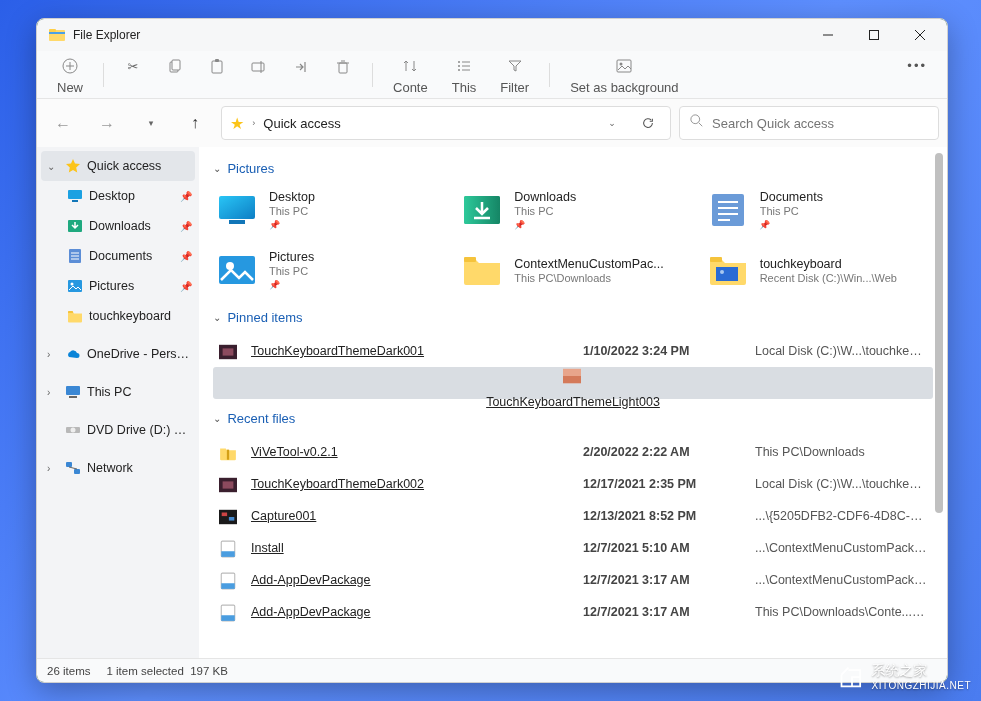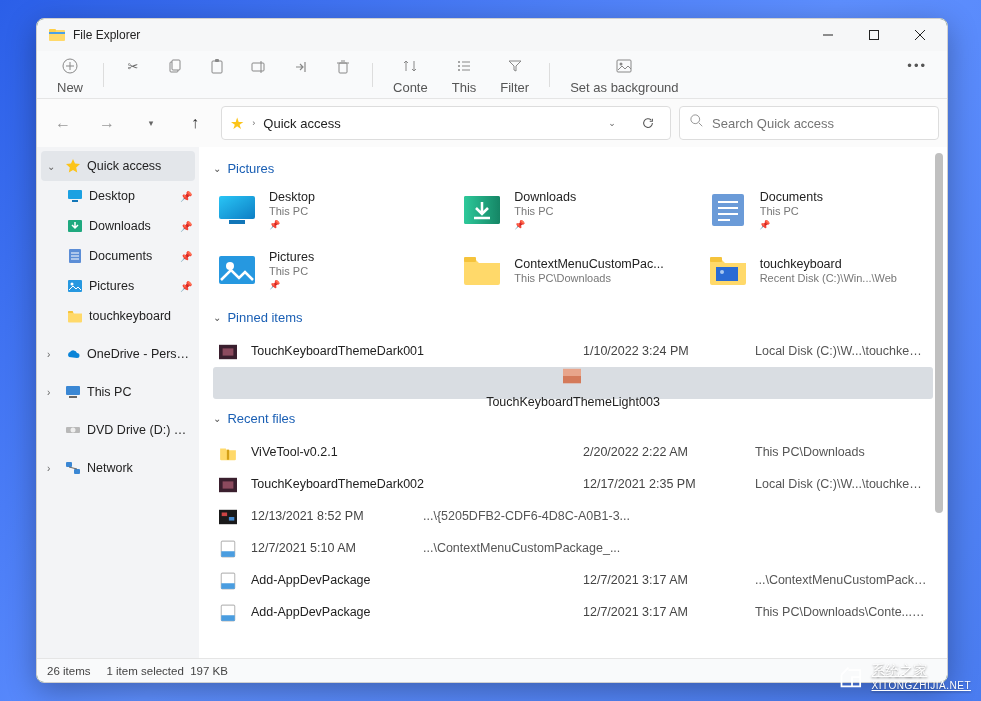--- a/index.html
+++ b/index.html
@@ -37,27 +37,27 @@
 .folders-grid { display: grid; grid-template-columns: repeat(3, 1fr); gap: 12px 16px; margin-bottom: 16px; }
 .folder-item { display: flex; align-items: center; gap: 12px; padding: 4px; }
 .folder-icon { width: 40px; height: 40px; flex-shrink: 0; }
 .folder-info { display: flex; flex-direction: column; gap: 1px; }
 .folder-name { font-size: 12.5px; color: #222; }
 .folder-loc { font-size: 11px; color: #777; }
 .folder-pin { font-size: 9px; color: #888; margin-top: 2px; }
 .file-row { height: 32px; display: flex; align-items: center; padding: 0 6px; gap: 12px; font-size: 12.5px; border-radius: 3px; }
 .file-row.selected { background: #d9dde2; flex-direction: column; }
 .file-icon { width: 20px; height: 16px; flex-shrink: 0; }
-.file-name { flex: 0 0 320px; color: #222; }
-.file-date { flex: 0 0 160px; color: #444; }
+.file-name { flex: 0 0 320px; color: #222; text-decoration: underline; }
+.file-date { flex: 0 0 160px; color: #444; font-weight: bold; }
 .file-path { flex: 1; color: #555; white-space: nowrap; overflow: hidden; text-overflow: ellipsis; }
 .statusbar { height: 24px; border-top: 1px solid #e5e5e5; display: flex; align-items: center; padding: 0 10px; font-size: 11.5px; color: #444; gap: 16px; background: #f9fafb; }
 .scrollbar-track { position: absolute; right: 2px; top: 6px; width: 10px; height: calc(100% - 12px); }
 .scrollbar-thumb { position: absolute; top: 0; width: 8px; height: 360px; background: #c0c0c0; border-radius: 4px; }
-.watermark { position: absolute; right: 10px; bottom: 10px; color: #fff; font-size: 14px; display: flex; align-items: center; gap: 6px; text-shadow: 0 1px 2px rgba(0,0,0,0.4); font-family: sans-serif; text-decoration: underline; }
+.watermark { position: absolute; right: 10px; bottom: 10px; color: #fff; font-size: 14px; display: flex; align-items: center; gap: 6px; text-shadow: 0 1px 2px rgba(0,0,0,0.4); font-family: sans-serif; }
 .watermark-sub { font-size: 10px; letter-spacing: 0.5px; display:block; }
 .chevron { font-size: 9px; color: #666; }
 </style>
 </head>
 <body>
 
 <div class="window">
 
   <div class="titlebar">
     <svg class="titlebar-icon" viewBox="0 0 16 16">
@@ -446,28 +446,30 @@
       <span class="file-name">TouchKeyboardThemeDark002</span>
       <span class="file-date">12/17/2021 2:35 PM</span>
       <span class="file-path">Local Disk (C:)\W...\touchkeyboard</span>
           </div>
           <div class="file-row">
             <span class="file-icon"><svg width="18" height="18" viewBox="0 0 20 16">
                 <rect width="20" height="16" fill="#1a1a1a"></rect>
                 <rect x="3" y="3" width="6" height="4" fill="#c44"></rect>
                 <rect x="11" y="8" width="6" height="4" fill="#48c"></rect>
               </svg></span>
+      <span class="file-name">Capture001</span>
       <span class="file-date">12/13/2021 8:52 PM</span>
       <span class="file-path">...\{5205DFB2-CDF6-4D8C-A0B1-3...</span>
           </div>
           <div class="file-row">
             <span class="file-icon"><svg width="18" height="18" viewBox="0 0 16 16">
                 <rect x="2" y="1" width="12" height="14" rx="1" fill="#fff" stroke="#bbb"></rect>
                 <rect x="2" y="10" width="12" height="5" fill="#4a9de0"></rect>
               </svg></span>
+      <span class="file-name">Install</span>
       <span class="file-date">12/7/2021 5:10 AM</span>
       <span class="file-path">...\ContextMenuCustomPackage_...</span>
           </div>
           <div class="file-row">
             <span class="file-icon"><svg width="18" height="18" viewBox="0 0 16 16">
                 <rect x="2" y="1" width="12" height="14" rx="1" fill="#fff" stroke="#bbb"></rect>
                 <rect x="2" y="10" width="12" height="5" fill="#4a9de0"></rect>
               </svg></span>
       <span class="file-name">Add-AppDevPackage</span>
       <span class="file-date">12/7/2021 3:17 AM</span>

